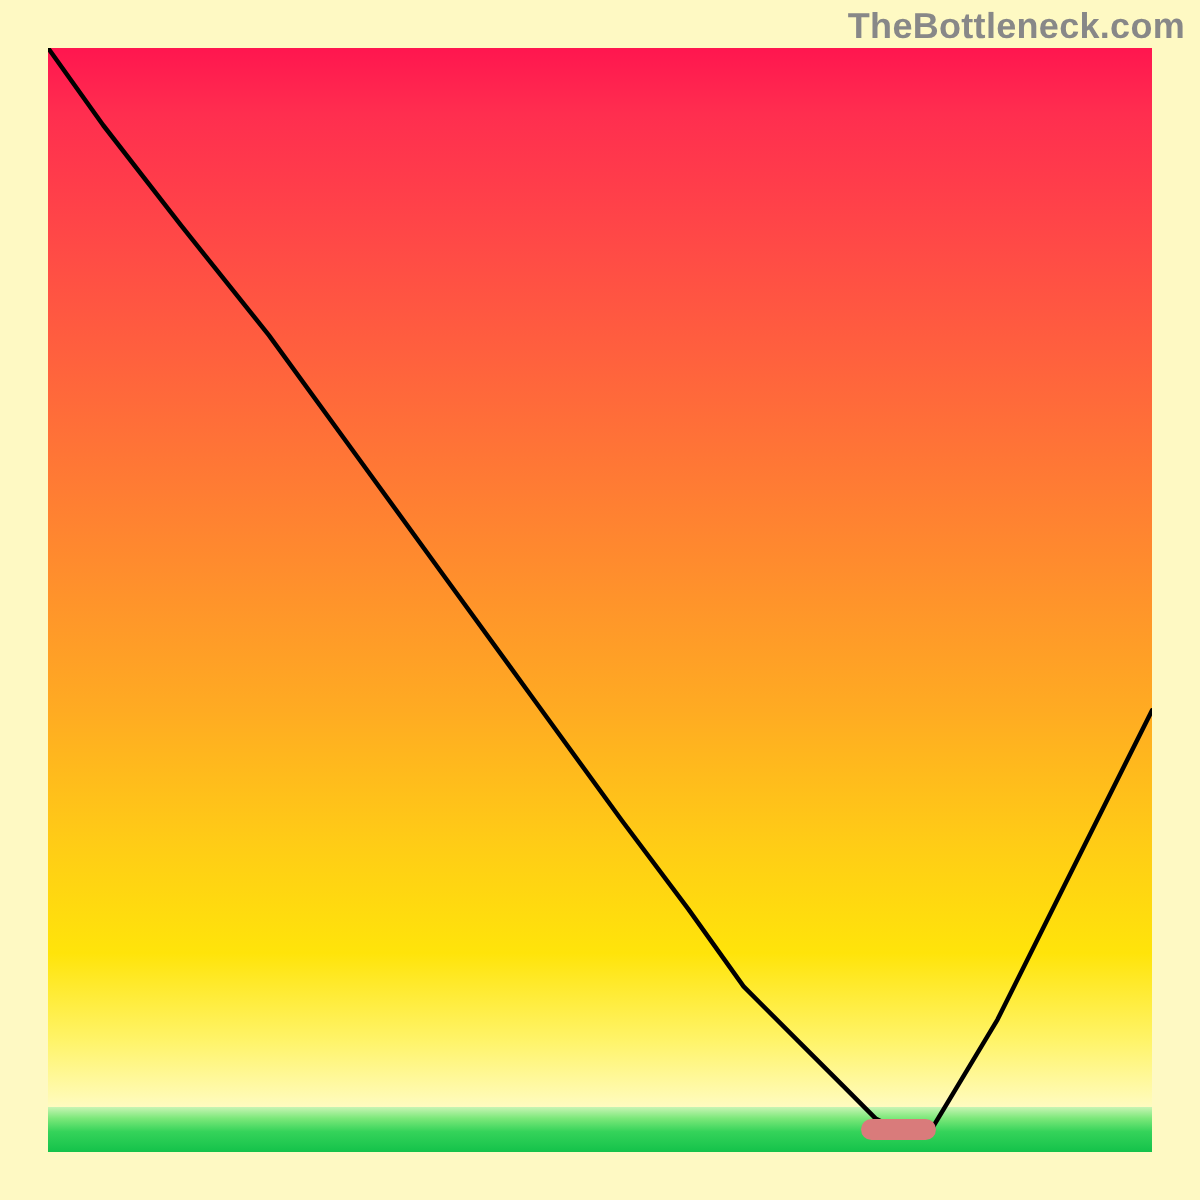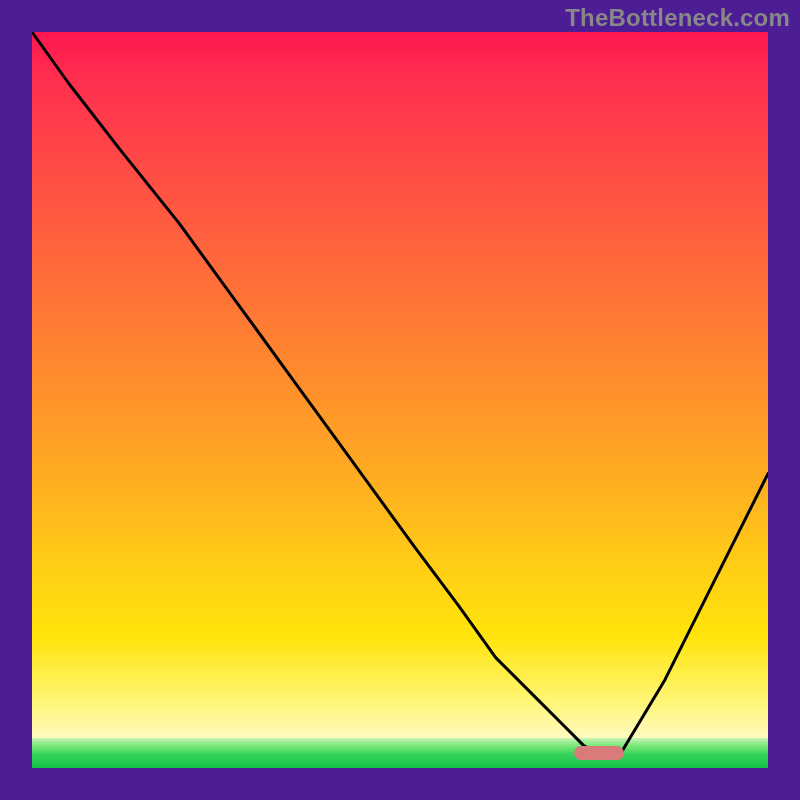--- a/index.html
+++ b/index.html
@@ -10,21 +10,21 @@
     background: #000;
     overflow: hidden;
     font-family: Arial, Helvetica, sans-serif;
   }
   .frame {
     position: absolute;
     left: 0;
     top: 0;
     width: 800px;
     height: 800px;
-    background: #4c1d95;
+    background: #fef9c3;
   }
   .watermark {
     position: absolute;
     top: 4px;
     right: 10px;
     color: #888;
     font-size: 24px;
     font-weight: 600;
     letter-spacing: 0.2px;
     z-index: 40;

